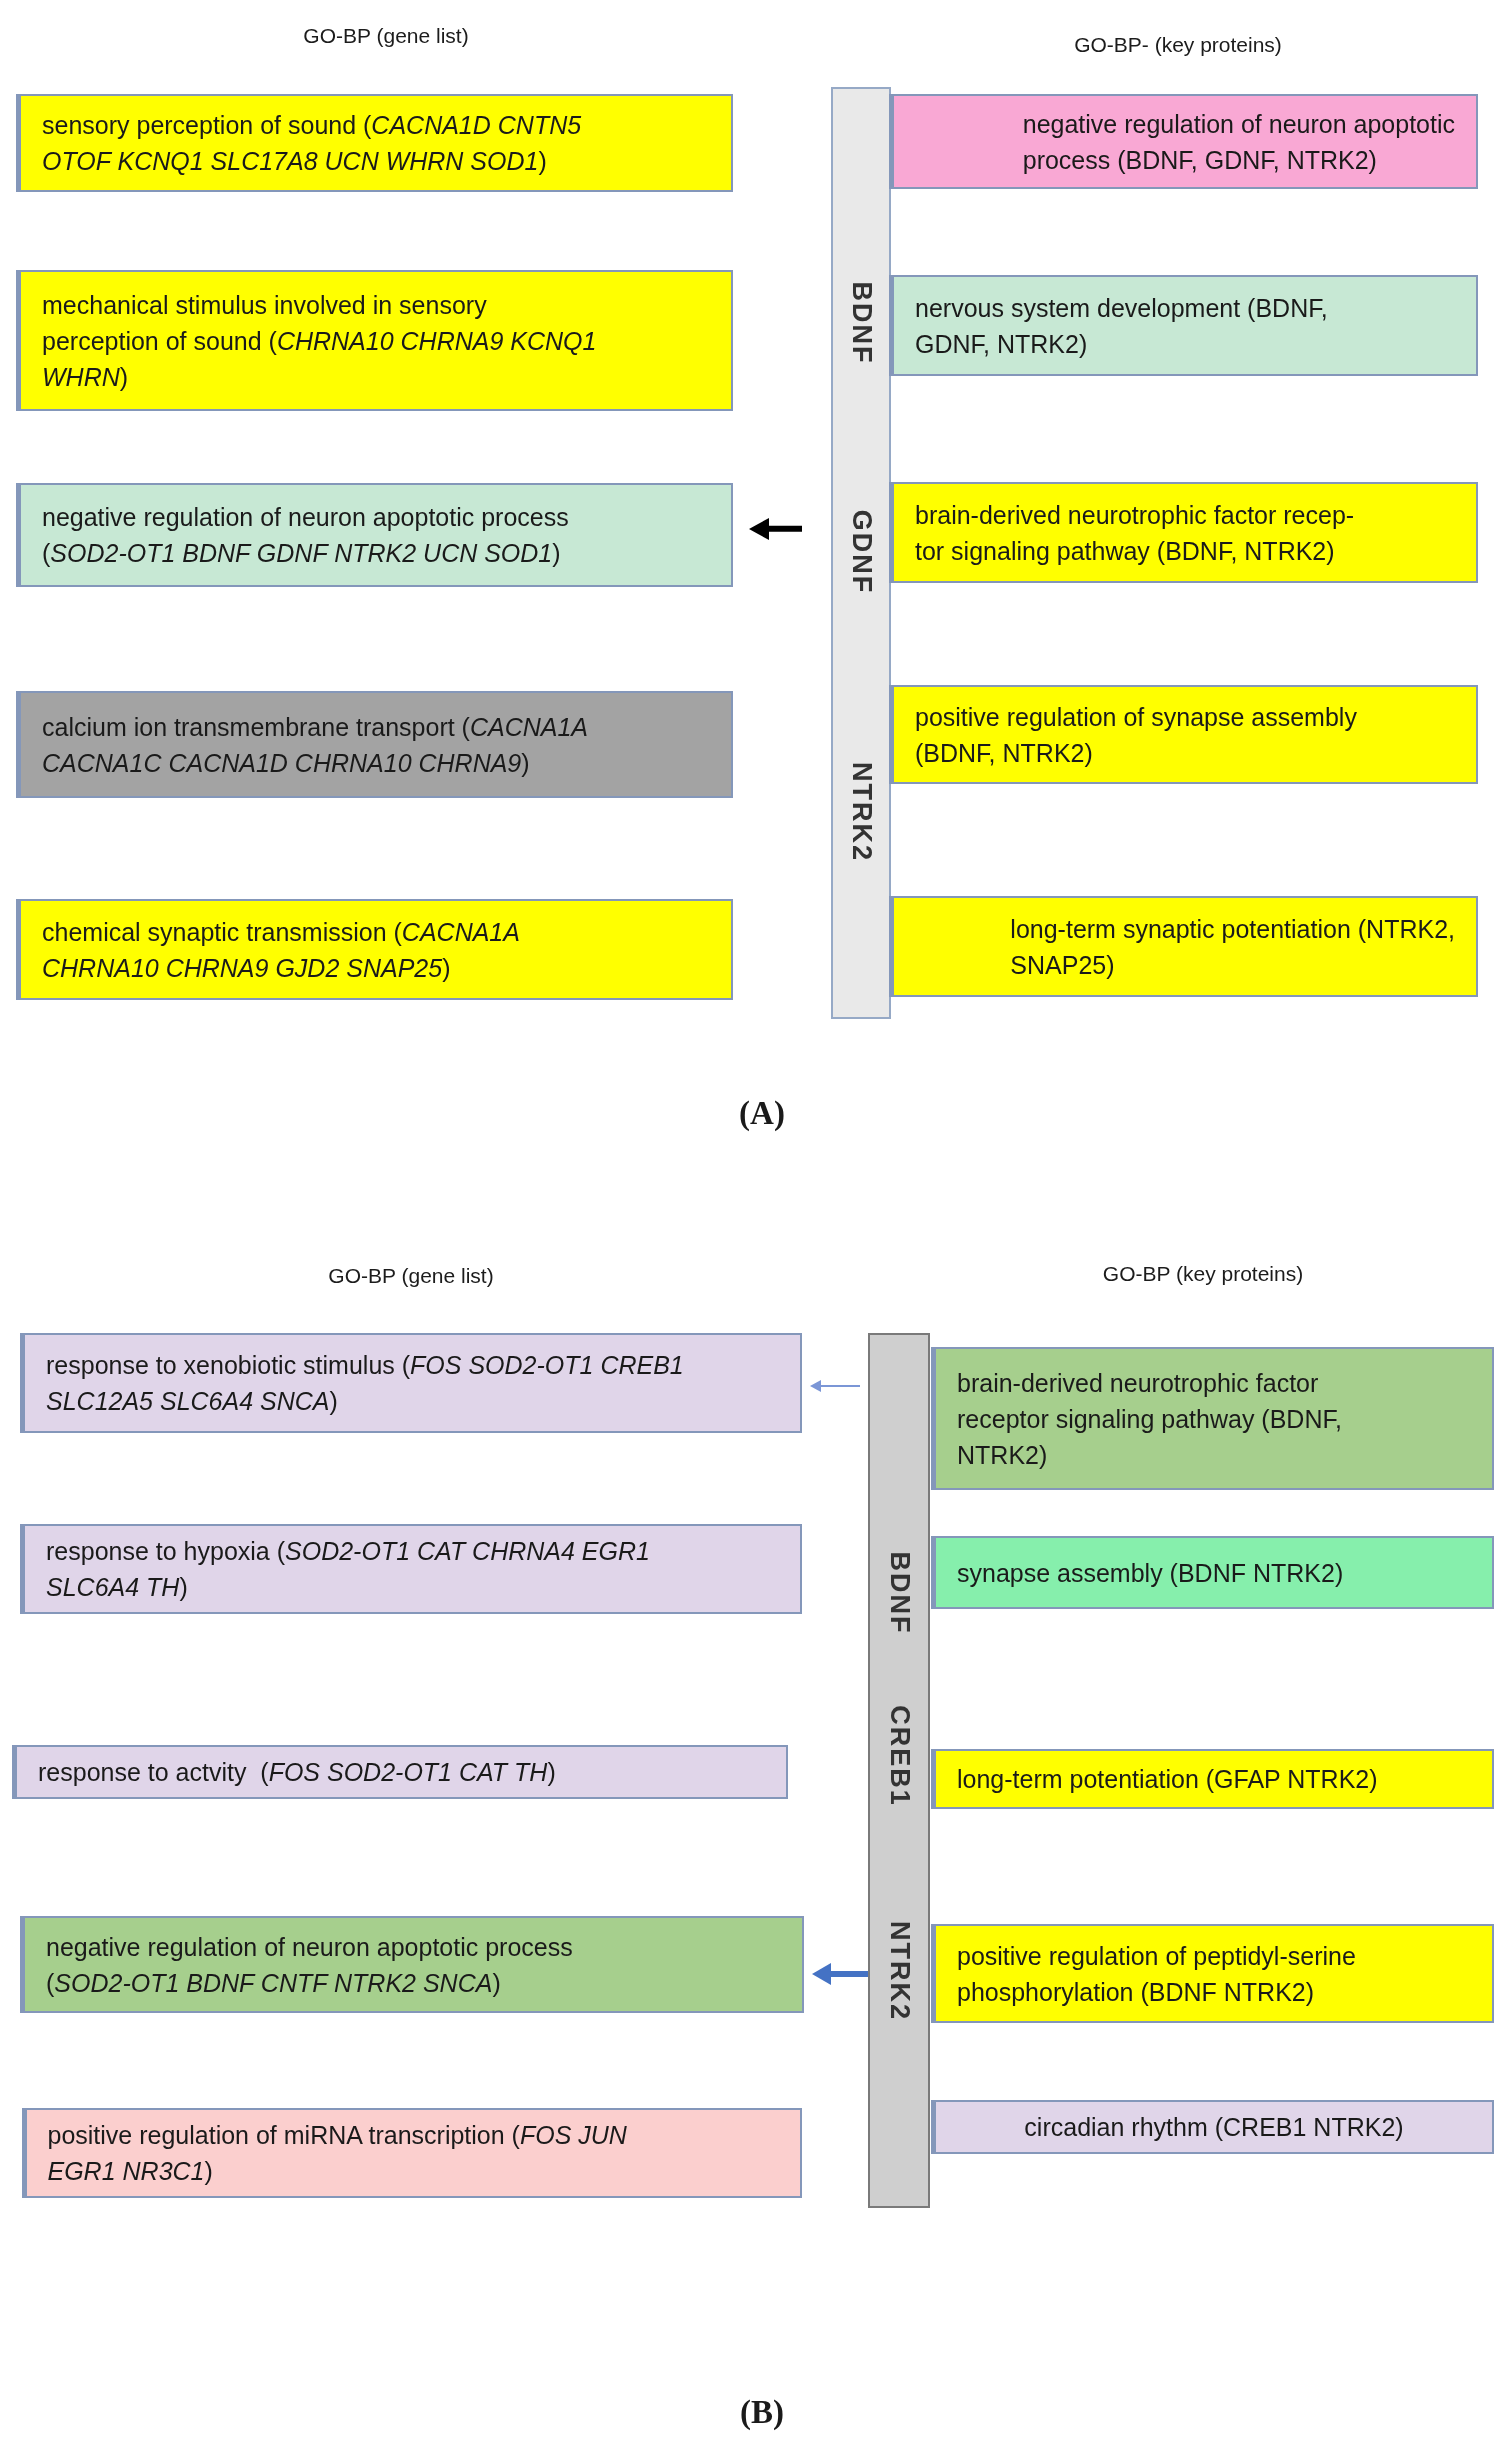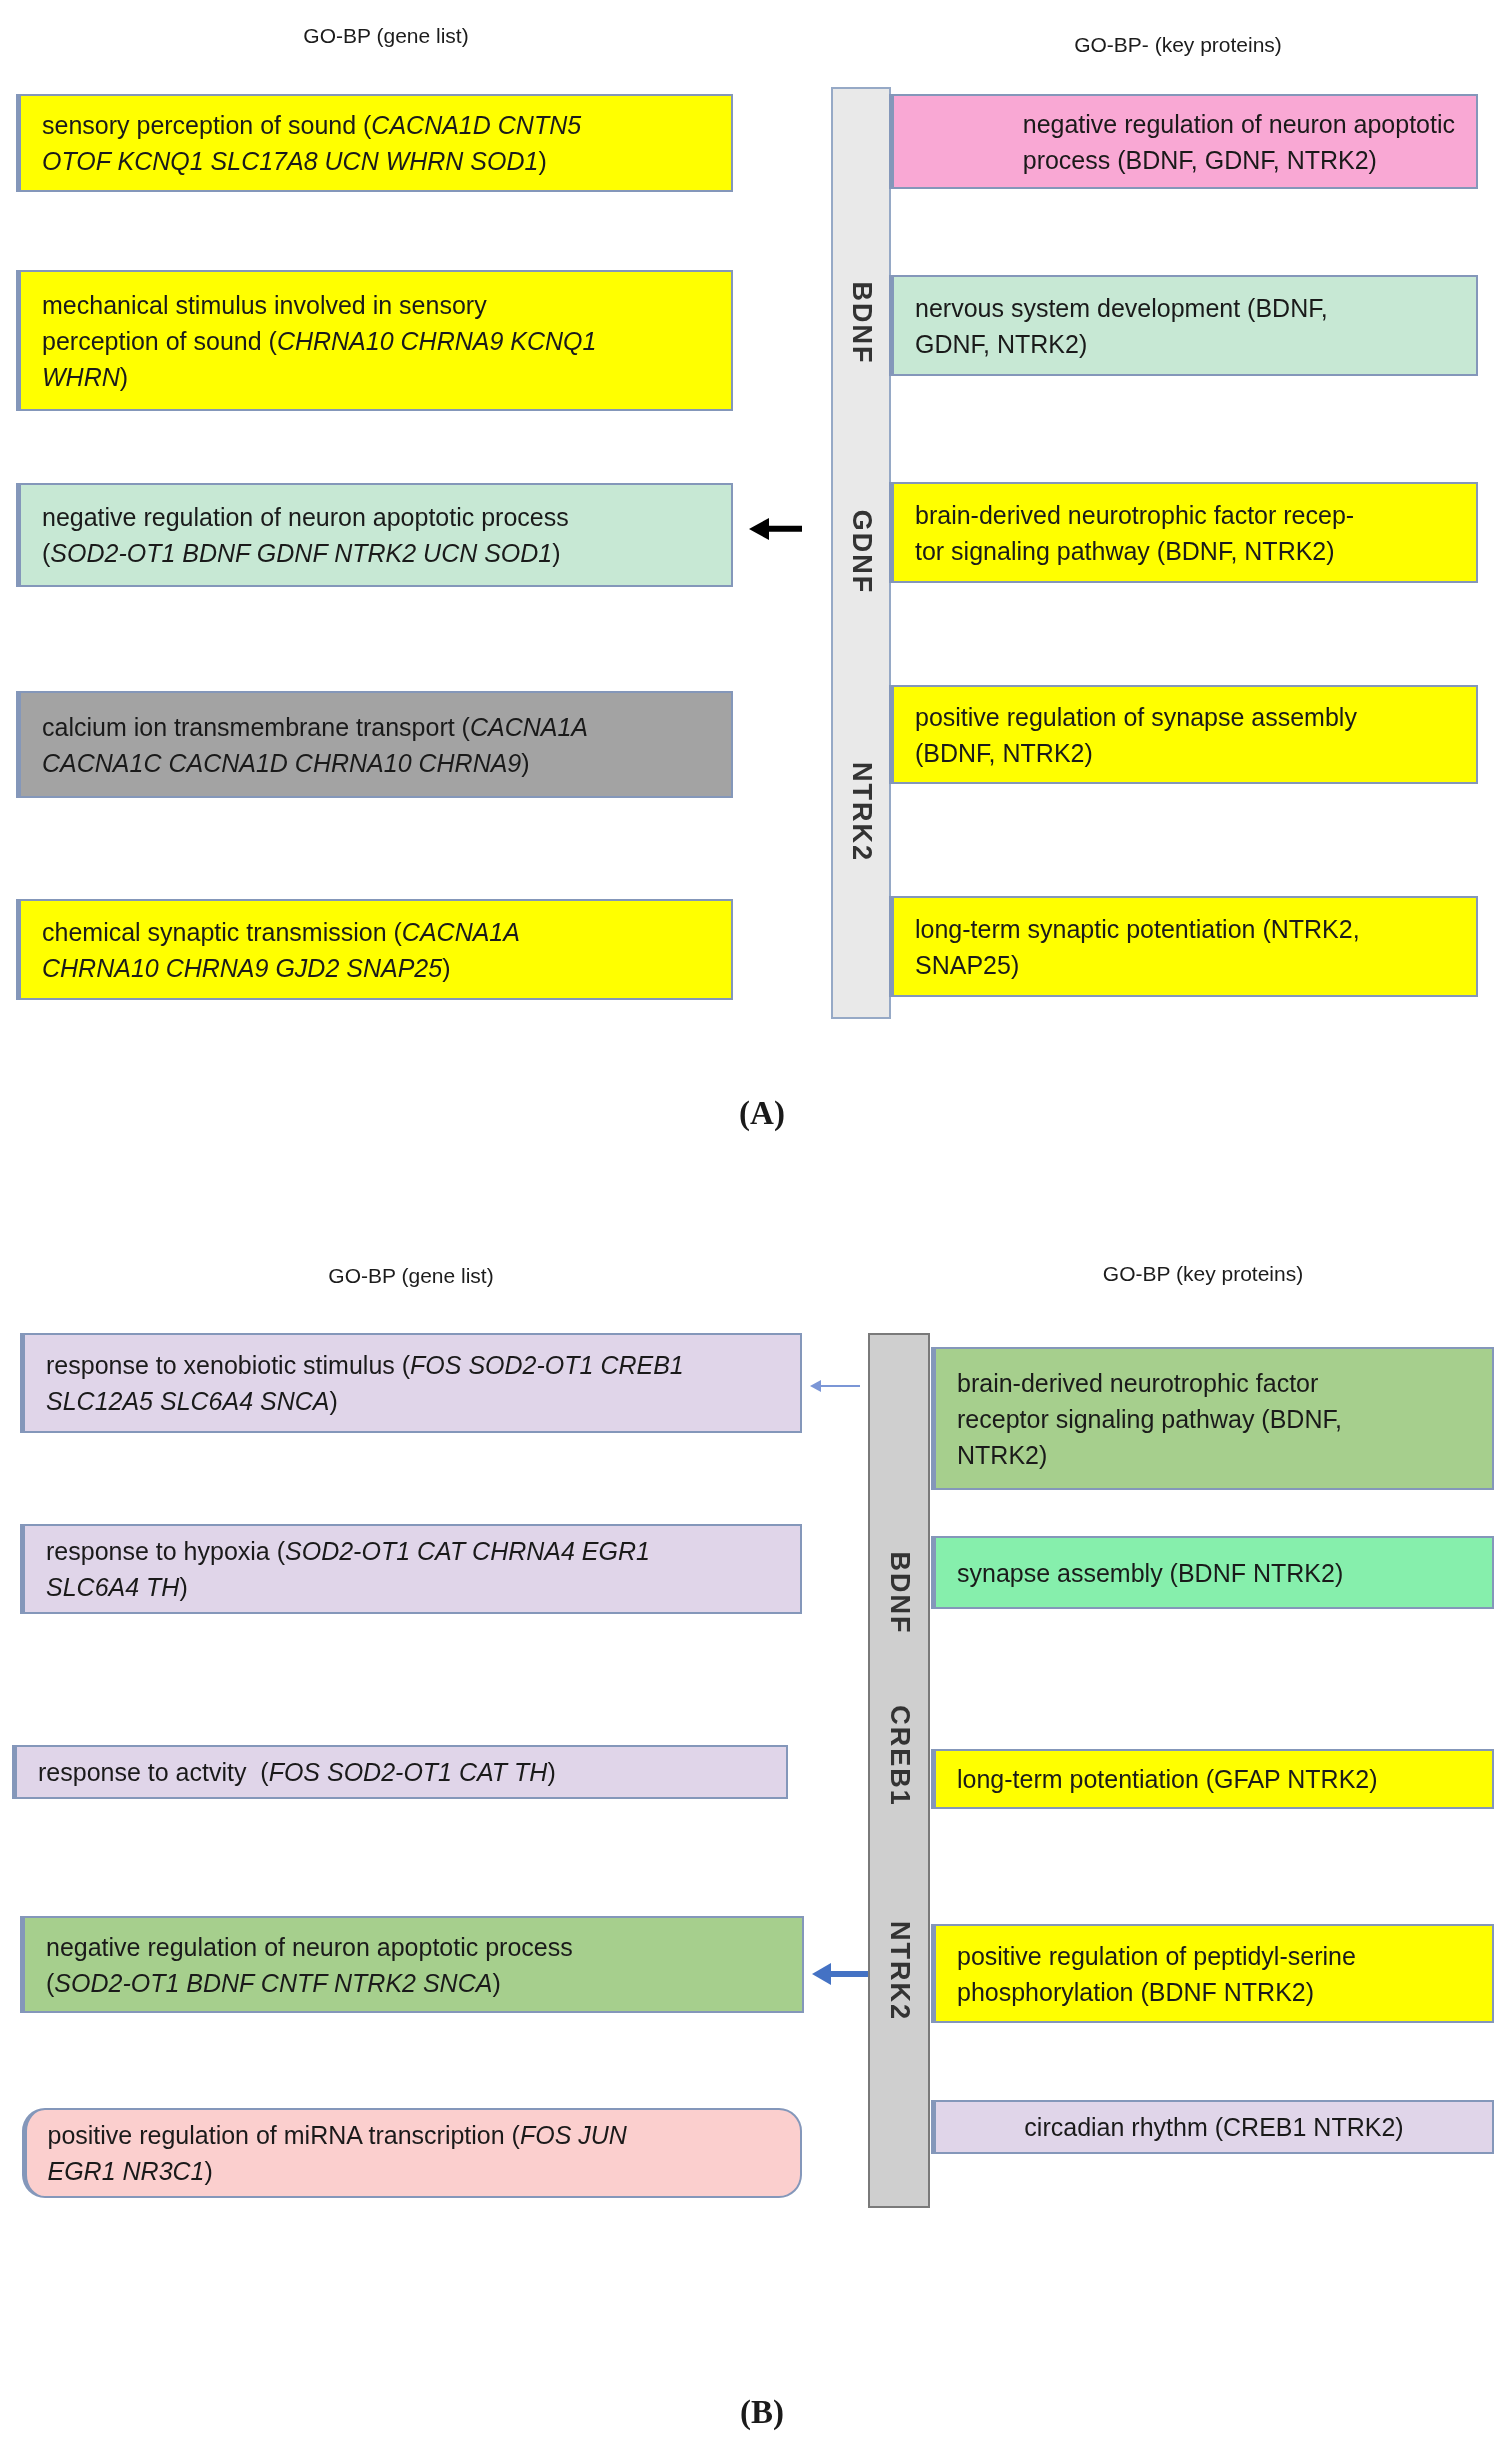--- a/index.html
+++ b/index.html
@@ -44,21 +44,21 @@
   .bar-a{left:831px;top:87px;width:60px;height:932px;border:2px solid #96a9c6;}
   .a-l1{left:16px;top:94px;width:717px;height:98px;}
   .a-l2{left:16px;top:270px;width:717px;height:141px;}
   .a-l3{left:16px;top:483px;width:717px;height:104px;}
   .a-l4{left:16px;top:691px;width:717px;height:107px;}
   .a-l5{left:16px;top:899px;width:717px;height:101px;}
   .a-r1{left:889px;top:94px;width:589px;height:95px;}
   .a-r2{left:889px;top:275px;width:589px;height:101px;}
   .a-r3{left:889px;top:482px;width:589px;height:101px;}
   .a-r4{left:889px;top:685px;width:589px;height:99px;}
-  .a-r5{left:889px;top:896px;width:589px;height:101px;}
+  .a-r5{left:889px;top:896px;width:589px;height:101px;align-items:flex-end;}
   .lbl-a-0{top:234px;}  .lbl-a-1{top:463px;}  .lbl-a-2{top:723px;}
   .arrow-a{left:749px;top:517px;width:53px;height:23px;}
   .arrow-a .head{border-width:11.5px 20px 11.5px 0;}
   .arrow-a .shaft{left:19px;width:34px;height:6.5px;}
   .cap-a{left:762px;top:1095px;}
   
   .b-hdr-left{left:411px;top:1264px;}
   .b-hdr-right{left:1203px;top:1262px;}
   .bar-b{left:868px;top:1333px;width:62px;height:875px;border:2.5px solid #7a7a7a;}
   .b-l1{left:20px;top:1333px;width:782px;height:100px;}
@@ -145,21 +145,21 @@
   </div>
 <div class="bx b-l2" style="background-color: rgb(224, 213, 233); border-color: rgb(132, 151, 186);">
     <span><span class="s-n">response to hypoxia (</span><span class="s-i">SOD2-OT1 CAT CHRNA4 EGR1</span><br><span class="s-i">SLC6A4 TH</span><span class="s-n">)</span></span>
   </div>
 <div class="bx b-l3" style="background-color: rgb(224, 213, 233); border-color: rgb(132, 151, 186);">
     <span><span class="s-n">response to actvity&nbsp; (</span><span class="s-i">FOS SOD2-OT1 CAT TH</span><span class="s-n">)</span></span>
   </div>
 <div class="bx b-l4" style="background-color: rgb(166, 207, 141); border-color: rgb(132, 151, 186);">
     <span><span class="s-n">negative regulation of neuron apoptotic process</span><br><span class="s-n">(</span><span class="s-i">SOD2-OT1 </span><span class="s-bi">BDNF</span><span class="s-i"> CNTF </span><span class="s-bi">NTRK2</span><span class="s-i"> SNCA</span><span class="s-n">)</span></span>
   </div>
-<div class="bx b-l5" style="background-color: rgb(251, 207, 206); border-color: rgb(132, 151, 186); border-radius: 23px;">
+<div class="bx b-l5" style="background-color: rgb(251, 207, 206); border-color: rgb(132, 151, 186);">
     <span><span class="s-n">positive regulation of miRNA transcription (</span><span class="s-i">FOS JUN</span><br><span class="s-i">EGR1 NR3C1</span><span class="s-n">)</span></span>
   </div>
 
 <div class="bx b-r1" style="background-color: rgb(166, 207, 141); border-color: rgb(132, 151, 186);">
     <span><span class="s-n">brain-derived neurotrophic factor</span><br><span class="s-n">receptor signaling pathway (BDNF,</span><br><span class="s-n">NTRK2)</span></span>
   </div>
 <div class="bx b-r2" style="background-color: #86efac; border-color: rgb(132, 151, 186);">
     <span><span class="s-n">synapse assembly (BDNF NTRK2)</span></span>
   </div>
 <div class="bx b-r3" style="background-color: rgb(255, 255, 0); border-color: rgb(132, 151, 186);">

